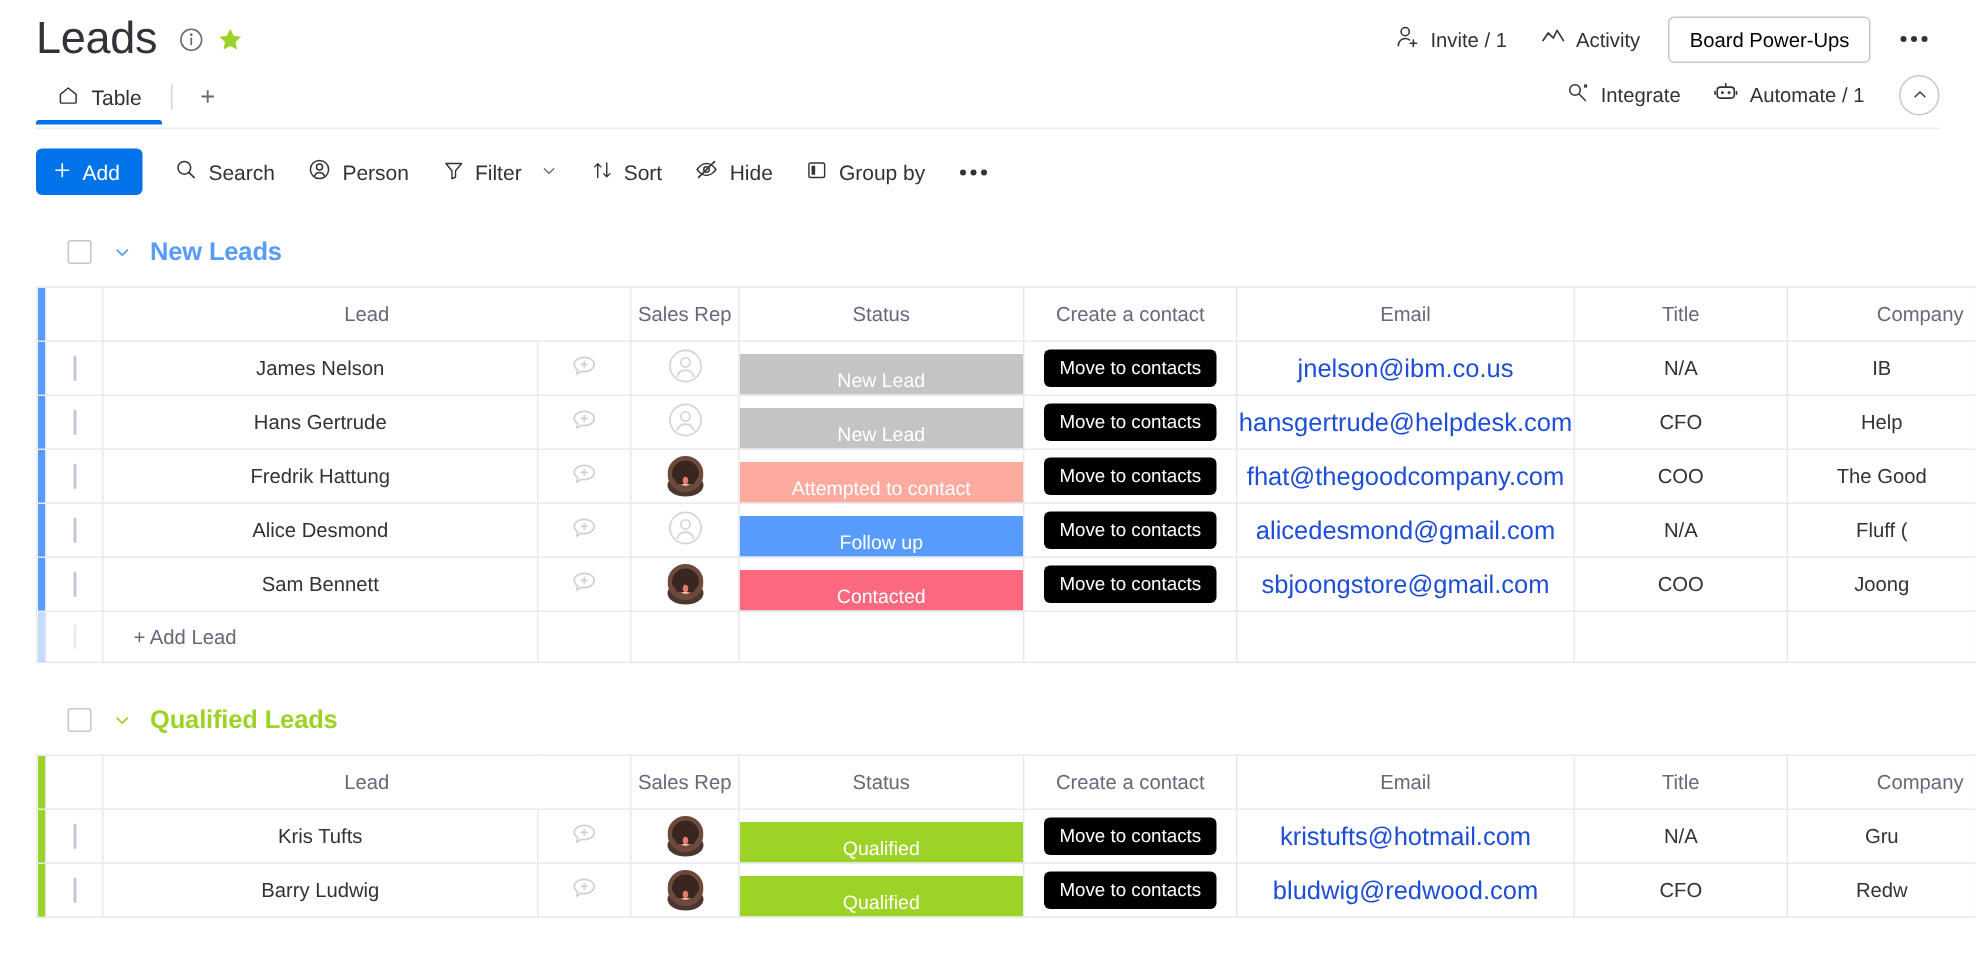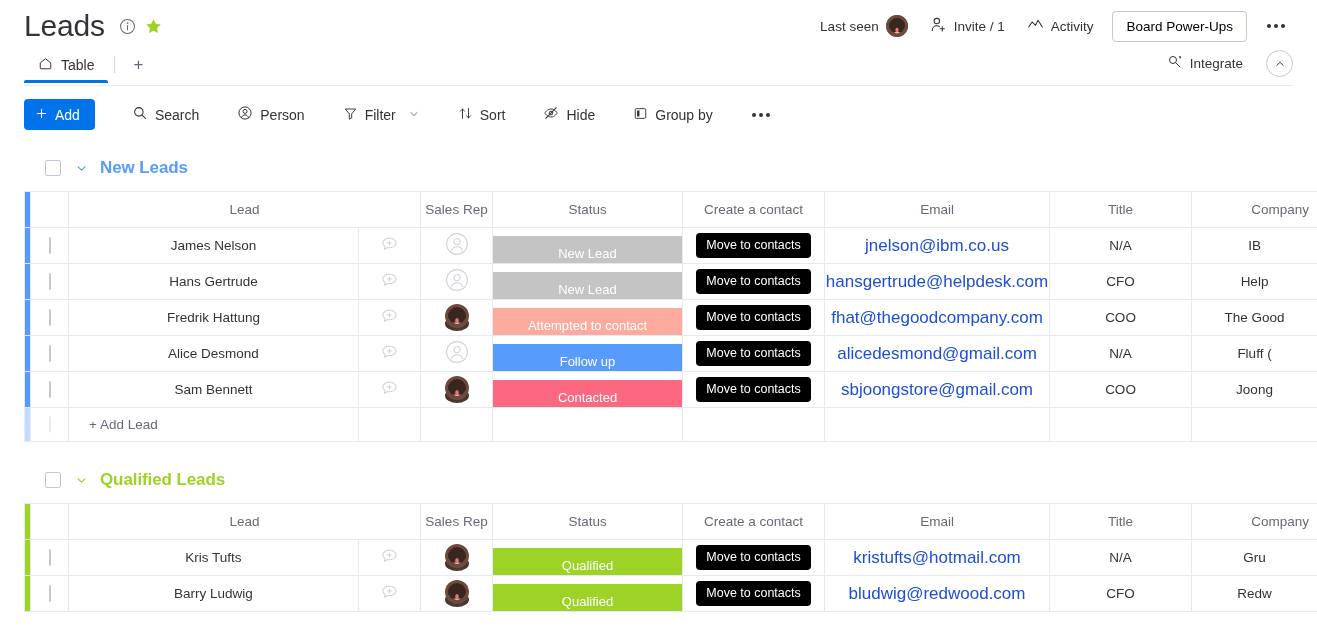--- a/index.html
+++ b/index.html
@@ -83,21 +83,21 @@
     display: flex; align-items: center; justify-content: center;
     cursor: pointer; margin-left: 12px;
   }
   .hdr-divider {
     position: absolute; left: 0; right: 0; bottom: 0;
     height: 1px; background: #e6e9ef;
   }
 
   
   .toolbar {
-    display: flex; align-items: center; gap: 18px;
+    display: flex; align-items: center; gap: 2px;
     padding: 13px 24px 0 24px;
   }
   .add-btn {
     background: #0073ea; color: #fff; border: none; border-radius: 4px;
     height: 31px; padding: 0 15px 0 11px; font-size: 14px;
     display: flex; align-items: center; gap: 7px; cursor: pointer;
     font-family: inherit; margin-right: 9px;
   }
   .tb-item {
     display: flex; align-items: center; gap: 7px;
@@ -200,31 +200,20 @@
       </span>
       <span class="star-icon">
         <svg width="17" height="17" viewBox="0 0 20 20">
           <path d="M10 1.4l2.6 5.4 5.9.85-4.3 4.15 1.03 5.9L10 14.9l-5.23 2.8 1.03-5.9L1.5 7.65l5.9-.85z" fill="#9cd326"></path>
         </svg>
       </span>
     </div>
 
     <div class="header-actions">
       <div class="hdr-item">
-        <span>Last seen</span>
-        <span class="avatar-sm">
-          <svg class="face" width="22" height="22" viewBox="0 0 22 22">
-            <circle cx="11" cy="11" r="11" fill="#6e4a3c"></circle>
-            <ellipse cx="11" cy="13.5" rx="4" ry="5" fill="#f0b9a8"></ellipse>
-            <path d="M3 11a8 8 0 0 1 16 0c0 3-2 3-3 6H6c-1-3-3-3-3-6z" fill="#3a2620"></path>
-            <ellipse cx="11" cy="15" rx="1.6" ry="2.2" fill="#e2796f"></ellipse>
-          </svg>
-        </span>
-      </div>
-      <div class="hdr-item">
         <span>
           <svg width="17" height="17" viewBox="0 0 20 20">
             <circle cx="8" cy="6" r="3.2" fill="none" stroke="#323338" stroke-width="1.25"></circle>
             <path d="M2.6 17c0-3.3 2.4-5.6 5.4-5.6 1.3 0 2.4.4 3.3 1.1" fill="none" stroke="#323338" stroke-width="1.25" stroke-linecap="round"></path>
             <path d="M14.4 12.6v5M11.9 15.1h5" stroke="#323338" stroke-width="1.25" stroke-linecap="round"></path>
           </svg>
         </span>
         <span>Invite / 1</span>
       </div>
       <div class="hdr-item">
@@ -260,20 +249,31 @@
 
     <div class="header-bottom-right">
       <div class="hdr-item">
         <span>
           <svg width="16" height="16" viewBox="0 0 20 20">
             <circle cx="7.5" cy="7.5" r="4.4" fill="none" stroke="#323338" stroke-width="1.25"></circle>
             <path d="M11 11l5.2 5.2M15.5 3.3l1.6 1.6M17.1 3.3l-1.6 1.6" stroke="#323338" stroke-width="1.25" stroke-linecap="round"></path>
           </svg>
         </span>
         <span>Integrate</span>
+      </div>
+      <div class="hdr-item">
+        <span>
+          <svg width="17" height="17" viewBox="0 0 20 20">
+            <rect x="3.3" y="6" width="13.4" height="8.6" rx="2.6" fill="none" stroke="#323338" stroke-width="1.25"></rect>
+            <circle cx="7.4" cy="10.3" r="1.15" fill="#323338"></circle>
+            <circle cx="12.6" cy="10.3" r="1.15" fill="#323338"></circle>
+            <path d="M10 6V3.3M1.6 9.4v2.2M18.4 9.4v2.2" stroke="#323338" stroke-width="1.25" stroke-linecap="round"></path>
+          </svg>
+        </span>
+        <span>Automate / 1</span>
       </div>
       <div class="collapse-btn">
         <svg width="12" height="12" viewBox="0 0 20 20">
           <path d="M4.6 12.4L10 7.2l5.4 5.2" fill="none" stroke="#323338" stroke-width="1.6" stroke-linecap="round" stroke-linejoin="round"></path>
         </svg>
       </div>
     </div>
     <div class="hdr-divider"></div>
   </div>
 </div>

